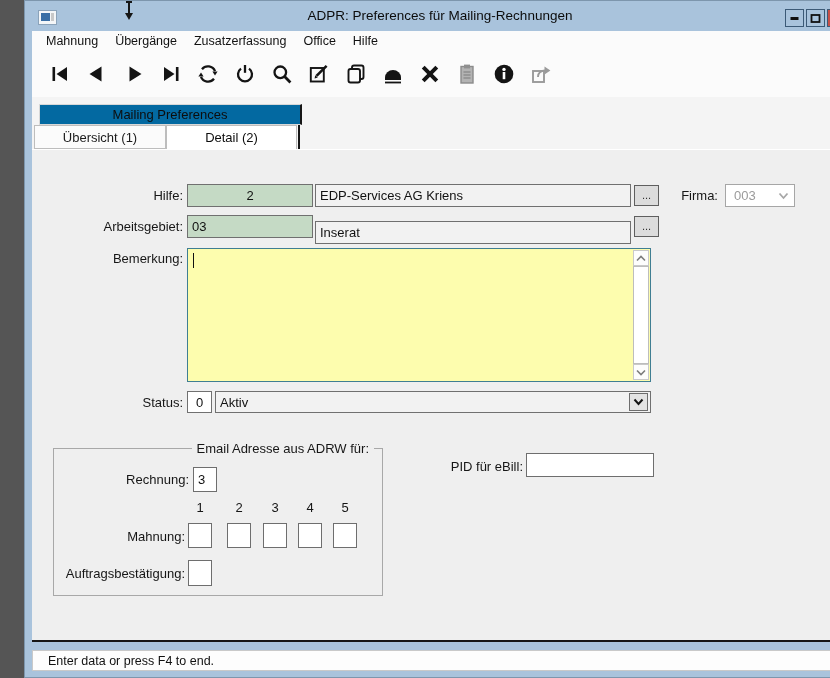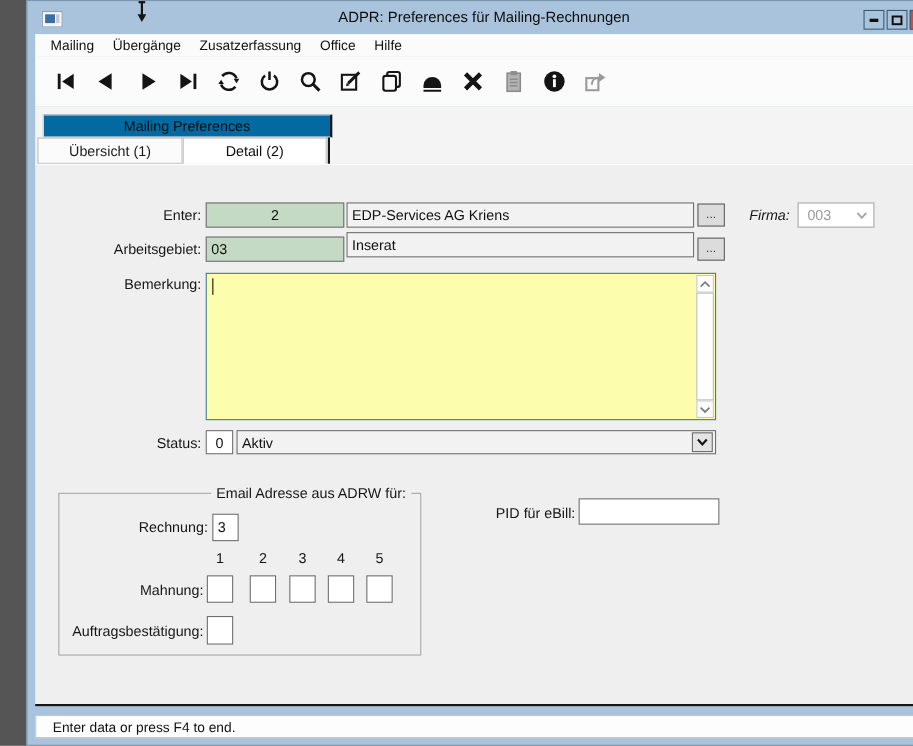--- a/index.html
+++ b/index.html
@@ -123,21 +123,21 @@
         </svg>
     </div>
     <svg id="mouse-cursor" width="14" height="22" viewBox="0 0 14 22">
       <rect x="4" y="0" width="6" height="2" fill="#161616"></rect>
       <rect x="6" y="0" width="2" height="14" fill="#161616"></rect>
       <polygon points="3,12 11,12 7,19" fill="#161616"></polygon>
     </svg>
   </div>
 
   <div id="menubar">
-    <span class="menu-item">Mailing</span>
+    <span class="menu-item">Mahnung</span>
     <span class="menu-item">Übergänge</span>
     <span class="menu-item">Zusatzerfassung</span>
     <span class="menu-item">Office</span>
     <span class="menu-item">Hilfe</span>
   </div>
 
   <div id="toolbar">
     <button class="tbtn">
       <svg width="24" height="24" viewBox="0 0 24 24">
           <rect x="4.5" y="5" width="2.6" height="14" fill="#141414"></rect>
@@ -231,35 +231,35 @@
 
   <div id="tabstrip">
     <div id="group-tab">Mailing Preferences</div>
     <div id="tab-uebersicht">Übersicht (1)</div>
     <div id="tab-detail">Detail (2)</div>
     <div id="tab-divider"></div>
   </div>
 
   <div id="content"></div>
 
-  <div class="lbl" style="left:8px; top:187px; width:150px;">Enter:</div>
+  <div class="lbl" style="left:8px; top:187px; width:150px;">Hilfe:</div>
   <div class="fld green" style="left:162px; top:183px; width:126px; height:23px; justify-content:center;">2</div>
   <div class="fld" style="left:290px; top:183px; width:316px; height:23px;">EDP-Services AG Kriens</div>
   <div class="browse-btn" style="left:609px; top:184px;">...</div>
-  <div class="lbl" style="left:620px; top:187px; width:73px;font-style:italic;">Firma:</div>
+  <div class="lbl" style="left:620px; top:187px; width:73px;">Firma:</div>
   <div id="firma-select">
     <span>003</span>
     <svg width="11" height="8" viewBox="0 0 11 8">
         <polyline points="1.5,1.5 5.5,6 9.5,1.5" fill="none" stroke="#a7a7a7" stroke-width="1.8"></polyline>
       </svg>
   </div>
 
   <div class="lbl" style="left:8px; top:218px; width:150px;">Arbeitsgebiet:</div>
   <div class="fld green" style="left:162px; top:214px; width:126px; height:23px;">03</div>
-  <div class="fld" style="left:290px; top:210px; width:316px; height:23px;">Inserat</div>
+  <div class="fld" style="left:290px; top:220px; width:316px; height:23px;">Inserat</div>
   <div class="browse-btn" style="left:609px; top:215px;">...</div>
 
   <div class="lbl" style="left:8px; top:250px; width:150px;">Bemerkung:</div>
   <div id="bemerkung-area">
     <div id="text-caret"></div>
     <div id="vscroll">
       <div class="scroll-btn" id="scroll-up">
         <svg width="10" height="7" viewBox="0 0 10 7">
             <polyline points="1,5.5 5,1.5 9,5.5" fill="none" stroke="#7d7d7d" stroke-width="1.6"></polyline>
           </svg>

